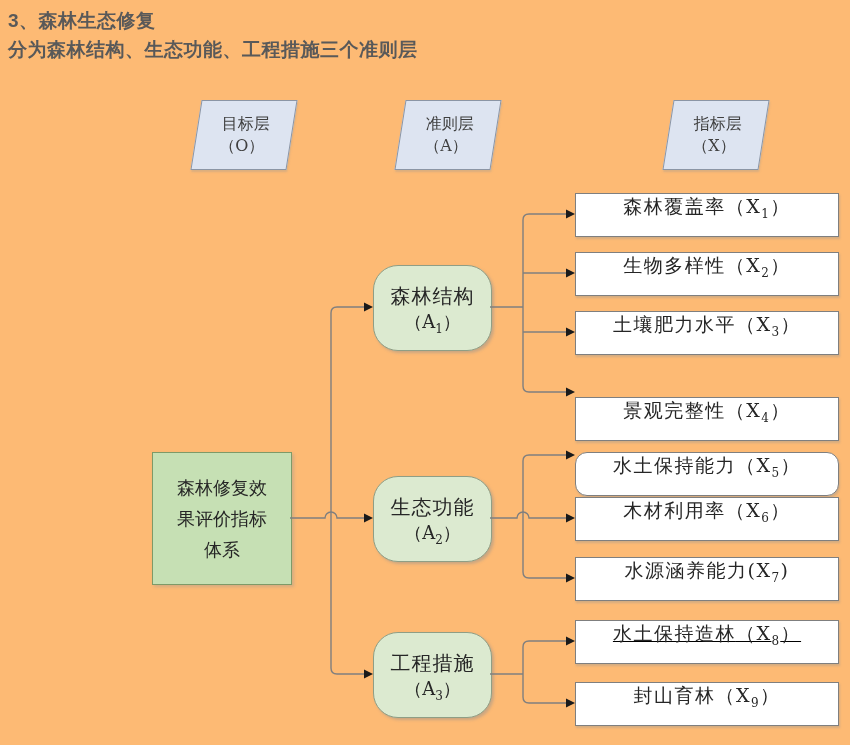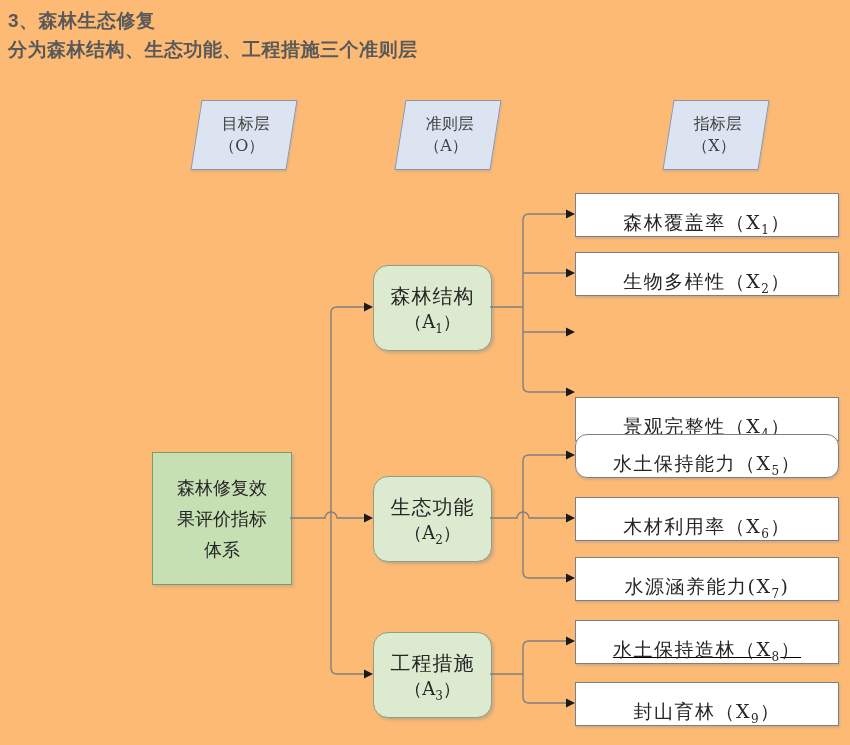--- a/index.html
+++ b/index.html
@@ -40,37 +40,37 @@
     box-shadow:2px 2px 3px rgba(120,140,160,0.3);
   }
   .goal-node .goal-label {
     width:96px; text-align:center; font-family:"DejaVu Serif", serif;
     font-size:18px; line-height:31px; color:var(--node-text);
   }
 
   .crit-node {
     position:absolute; left:373px; width:117px; height:84px;
     background:var(--crit-fill); border:1.5px solid var(--crit-border);
-    border-radius:15px;
+    border-radius:25px;
     display:flex; flex-direction:column; align-items:center; justify-content:center;
     box-shadow:2px 2px 3px rgba(110,130,155,0.35);
   }
   .crit-node .crit-label {
     font-family:"DejaVu Serif", serif; font-size:20px; line-height:27px;
     color:var(--node-text); letter-spacing:1px;
   }
   .crit-node .crit-symbol {
     font-family:"DejaVu Serif", serif; font-size:18px; line-height:24px;
     color:var(--node-text);
   }
 
   .ind-node {
     position:absolute; left:575px; width:262px; height:42px;
     background:var(--ind-fill); border:1.5px solid var(--ind-border);
-    display:flex; align-items:flex-end; justify-content:center;
+    display:flex; align-items:flex-start; justify-content:center;
     box-shadow:1px 2px 2px rgba(120,140,160,0.3);
   }
   .ind-node .ind-label {
     font-family:"DejaVu Serif", serif; font-size:19px; color:var(--node-text);
     letter-spacing:1.5px; white-space:nowrap;
   }
   sub { font-size:12px; line-height:0; }
 
   #connector-layer { position:absolute; left:0; top:0; pointer-events:none; }
 </style>
@@ -100,28 +100,31 @@
 <div class="crit-node" style="top: 265px;">
       <span class="crit-label">森林结构</span>
       <span class="crit-symbol">（A<sub>1</sub>）</span>
     </div>
     <div class="ind-node" style="top: 193px;">
       <span class="ind-label">森林覆盖率<span class="">（X<sub>1</sub>）</span></span>
     </div>
     <div class="ind-node" style="top: 252px;">
       <span class="ind-label">生物多样性<span class="">（X<sub>2</sub>）</span></span>
     </div>
+    <div class="ind-node" style="top: 311px;">
+      <span class="ind-label">土壤肥力水平<span class="">（X<sub>3</sub>）</span></span>
+    </div>
     <div class="ind-node" style="top: 371px; margin-top: 26px;">
       <span class="ind-label">景观完整性<span class="">（X<sub>4</sub>）</span></span>
     </div>
     <div class="crit-node" style="top: 476px;">
       <span class="crit-label">生态功能</span>
       <span class="crit-symbol">（A<sub>2</sub>）</span>
     </div>
-    <div class="ind-node" style="top: 434px; border-radius: 12px;">
+    <div class="ind-node" style="top: 452px; border-radius: 12px;">
       <span class="ind-label">水土保持能力<span class="">（X<sub>5</sub>）</span></span>
     </div>
     <div class="ind-node" style="top: 497px;">
       <span class="ind-label">木材利用率<span class="">（X<sub>6</sub>）</span></span>
     </div>
     <div class="ind-node" style="top: 557px;">
       <span class="ind-label">水源涵养能力<span class="">(X<sub>7</sub>)</span></span>
     </div>
     <div class="crit-node" style="top: 632px;">
       <span class="crit-label">工程措施</span>

